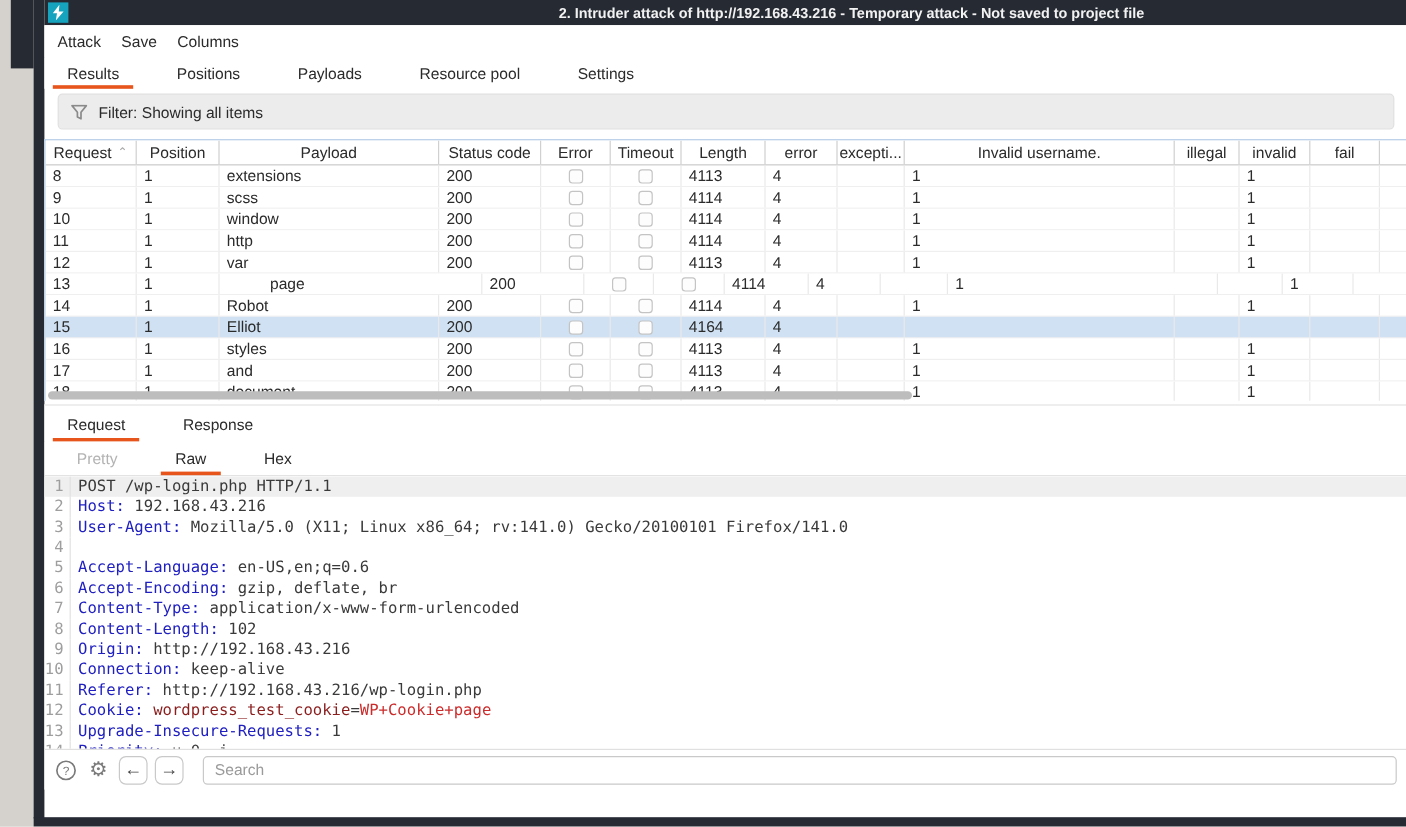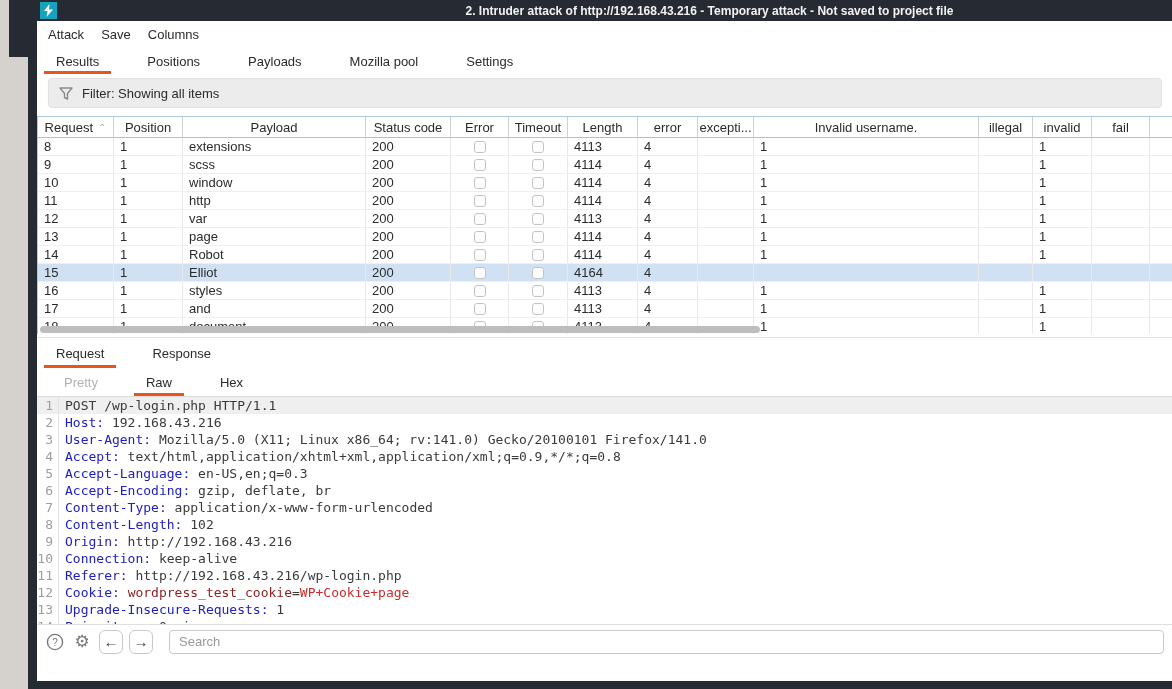--- a/index.html
+++ b/index.html
@@ -97,21 +97,21 @@
   <div class="menubar" id="menubar">
       <div class="menu-item">Attack</div>
       <div class="menu-item">Save</div>
       <div class="menu-item">Columns</div>
     </div>
 
   <div class="tabbar" id="maintabs">
       <div class="tab selected">Results</div>
       <div class="tab">Positions</div>
       <div class="tab">Payloads</div>
-      <div class="tab">Mozilla pool</div>
+      <div class="tab">Resource pool</div>
       <div class="tab">Settings</div>
     </div>
 
   <div class="filter">
     <span class="funnel">
       <svg width="14" height="13" viewBox="0 0 14 13">
           <path d="M1 1 H13 L8.5 6.5 V12 L5.5 10.5 V6.5 Z" fill="none" stroke="#8a8a8a" stroke-width="1.4" stroke-linejoin="round"></path>
         </svg>
     </span>
     <span>Filter: Showing all items</span>
@@ -258,21 +258,21 @@
           <div class="td" style="width: 56px;"></div>
           <div class="td" style="width: 225px;">1</div>
           <div class="td" style="width: 54px;"></div>
           <div class="td" style="width: 59px;">1</div>
           <div class="td" style="width: 58px;"></div>
           <div class="td" style="width: 60px;"></div>
         </div>
         <div class="trow">
           <div class="td" style="width: 76px;">13</div>
           <div class="td" style="width: 69px;">1</div>
-          <div class="td" style="width: 183px;">page</div>
+          <div class="td" style="width: 183px; margin-left: 36px;">page</div>
           <div class="td" style="width: 85px;">200</div>
           <div class="td cb" style="width: 58px;">
             <span class="checkbox"></span>
           </div>
           <div class="td cb" style="width: 59px;">
             <span class="checkbox"></span>
           </div>
           <div class="td" style="width: 70px;">4114</div>
           <div class="td" style="width: 60px;">4</div>
           <div class="td" style="width: 56px;"></div>
@@ -393,22 +393,22 @@
   <div class="viewtabs" id="viewtabs">
       <div class="tab disabled">Pretty</div>
       <div class="tab selected">Raw</div>
       <div class="tab">Hex</div>
     </div>
 
   <div class="editor" id="editor">
       <div class="eline current"><span class="lnum">1</span><span class="etext"><span class="seg-plain">POST /wp-login.php HTTP/1.1</span></span></div>
       <div class="eline"><span class="lnum">2</span><span class="etext"><span class="seg-key">Host:</span><span class="seg-plain"> 192.168.43.216</span></span></div>
       <div class="eline"><span class="lnum">3</span><span class="etext"><span class="seg-key">User-Agent:</span><span class="seg-plain"> Mozilla/5.0 (X11; Linux x86_64; rv:141.0) Gecko/20100101 Firefox/141.0</span></span></div>
-      <div class="eline"><span class="lnum">4</span><span class="etext"><span class="seg-key">Accept:</span><span class="seg-plain"> text/html,application/xhtml+xml,application/xml;q=0.9,*/*;q=0.8</span></span></div>
-      <div class="eline"><span class="lnum">5</span><span class="etext"><span class="seg-key">Accept-Language:</span><span class="seg-plain"> en-US,en;q=0.3</span></span></div>
+      <div class="eline"><span class="lnum">4</span></div>
+      <div class="eline"><span class="lnum">5</span><span class="etext"><span class="seg-key">Accept-Language:</span><span class="seg-plain"> en-US,en;q=0.6</span></span></div>
       <div class="eline"><span class="lnum">6</span><span class="etext"><span class="seg-key">Accept-Encoding:</span><span class="seg-plain"> gzip, deflate, br</span></span></div>
       <div class="eline"><span class="lnum">7</span><span class="etext"><span class="seg-key">Content-Type:</span><span class="seg-plain"> application/x-www-form-urlencoded</span></span></div>
       <div class="eline"><span class="lnum">8</span><span class="etext"><span class="seg-key">Content-Length:</span><span class="seg-plain"> 102</span></span></div>
       <div class="eline"><span class="lnum">9</span><span class="etext"><span class="seg-key">Origin:</span><span class="seg-plain"> http://192.168.43.216</span></span></div>
       <div class="eline"><span class="lnum">10</span><span class="etext"><span class="seg-key">Connection:</span><span class="seg-plain"> keep-alive</span></span></div>
       <div class="eline"><span class="lnum">11</span><span class="etext"><span class="seg-key">Referer:</span><span class="seg-plain"> http://192.168.43.216/wp-login.php</span></span></div>
       <div class="eline"><span class="lnum">12</span><span class="etext"><span class="seg-key">Cookie:</span><span class="seg-plain"> </span><span class="seg-cookiename">wordpress_test_cookie</span><span class="seg-plain">=</span><span class="seg-cookieval">WP+Cookie+page</span></span></div>
       <div class="eline"><span class="lnum">13</span><span class="etext"><span class="seg-key">Upgrade-Insecure-Requests:</span><span class="seg-plain"> 1</span></span></div>
       <div class="eline"><span class="lnum">14</span><span class="etext"><span class="seg-key">Priority:</span><span class="seg-plain"> u=0, i</span></span></div>
     </div>

